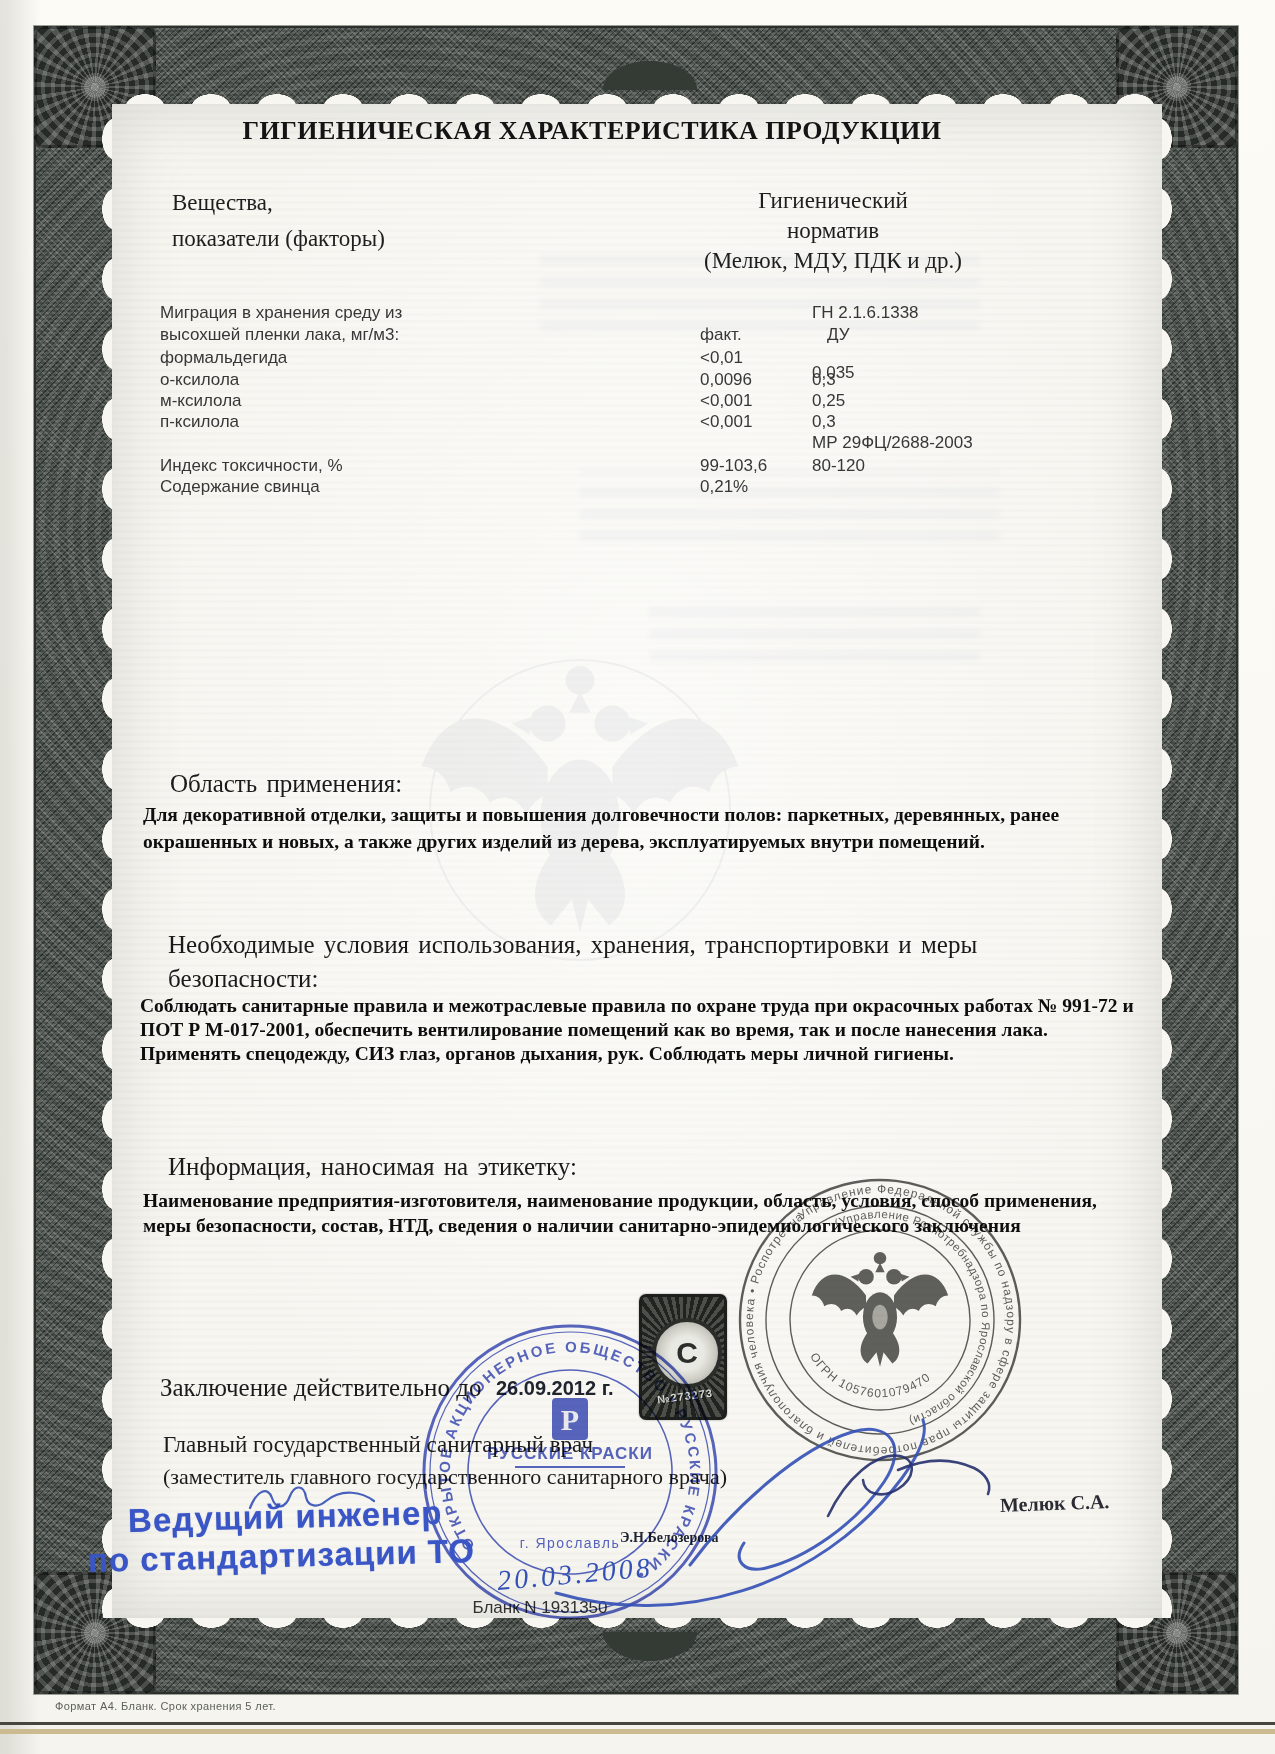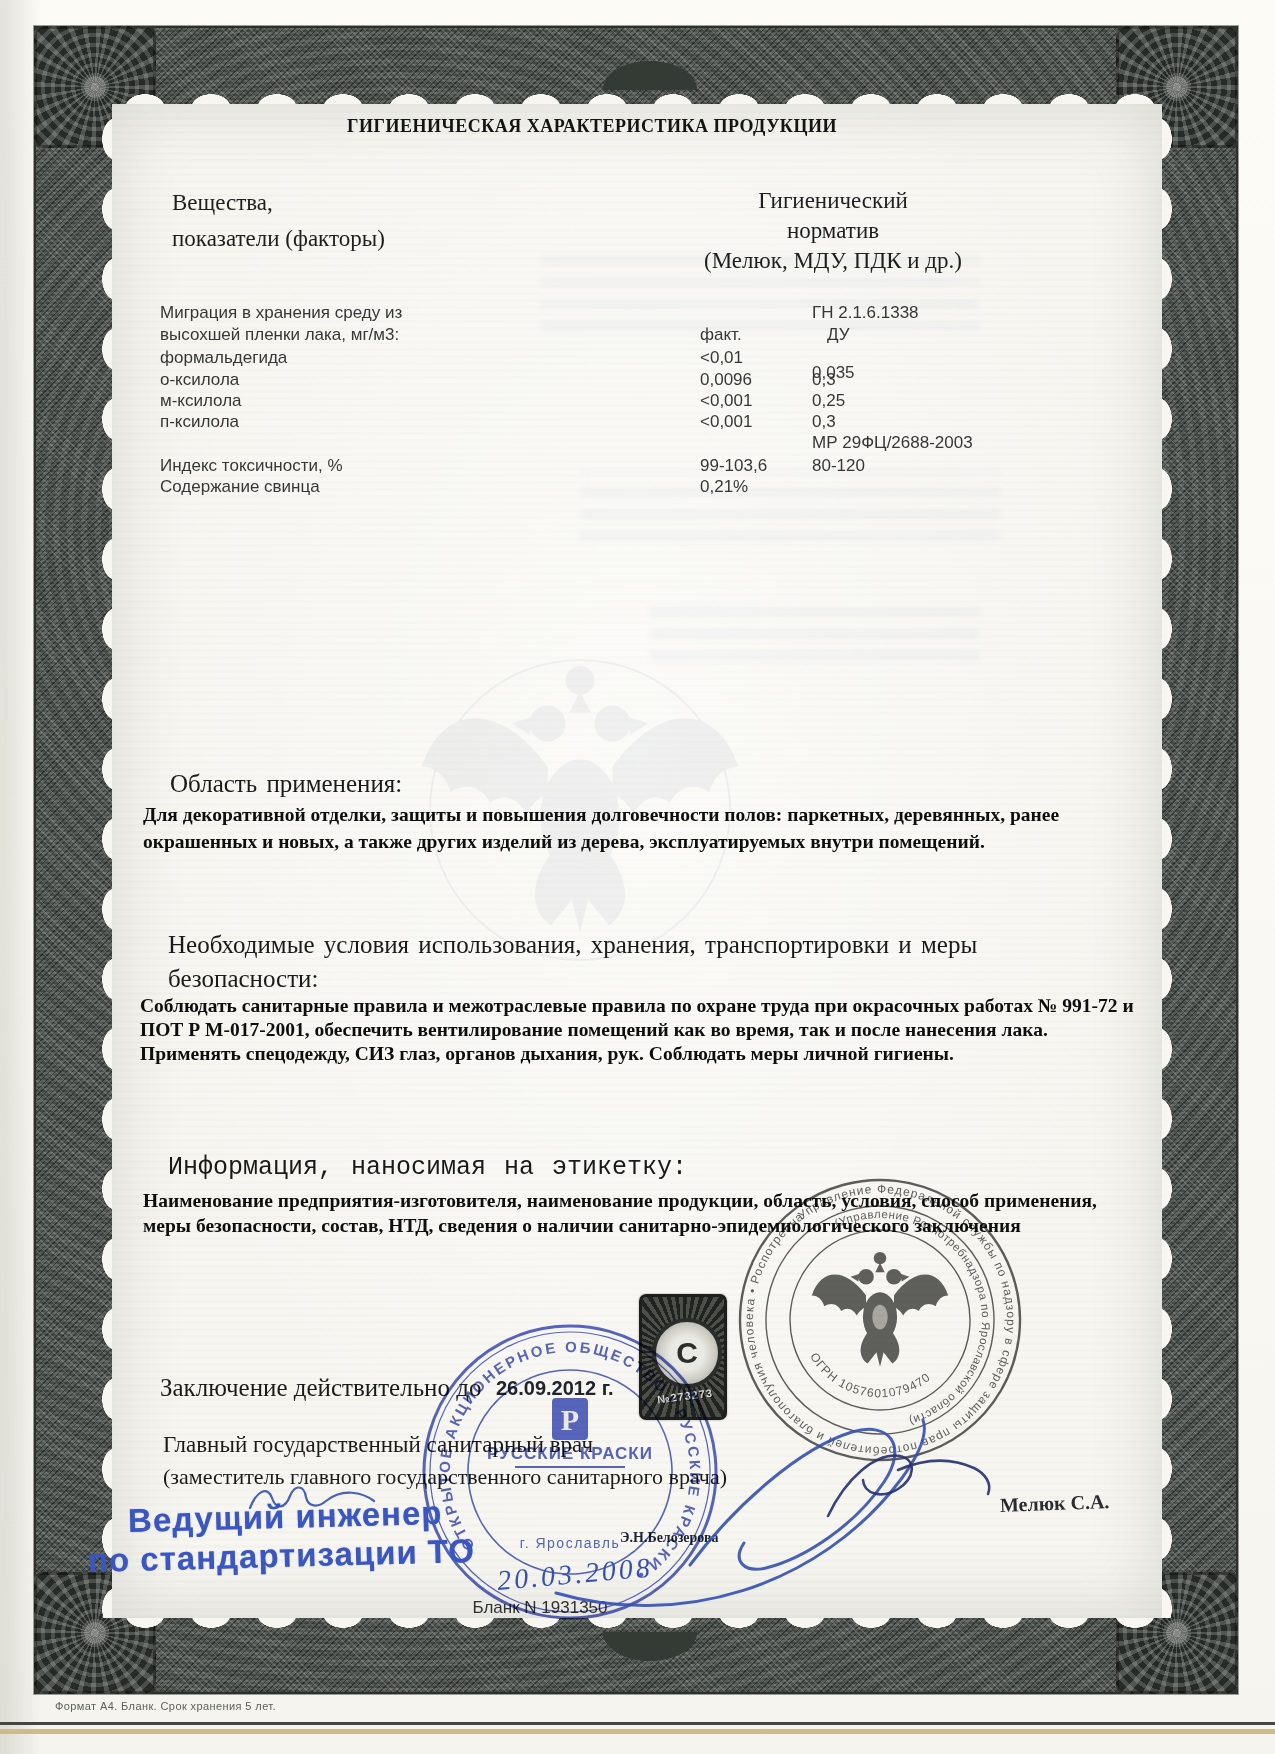--- a/index.html
+++ b/index.html
@@ -44,21 +44,21 @@
   .sc-left{left:92px;top:104px;width:20px;height:1514px;
     background-image:radial-gradient(ellipse 22px 34px at 118% 50%, #f7f6f1 60%, rgba(0,0,0,0) 62%);
     background-size:20px 70px;background-repeat:repeat-y;}
   .sc-right{left:1162px;top:104px;width:20px;height:1514px;
     background-image:radial-gradient(ellipse 22px 34px at -18% 50%, #f7f6f1 60%, rgba(0,0,0,0) 62%);
     background-size:20px 70px;background-repeat:repeat-y;}
   
   .txt{z-index:6;color:#1b1b1b;white-space:nowrap;}
   .serif{font-family:"Liberation Serif", serif;}
   .sans{font-family:"Liberation Sans", sans-serif;}
-  .title{left:112px;top:116px;width:960px;text-align:center;font-size:18px;font-weight:700;letter-spacing:.5px;color:#141414;}
+  .title{left:112px;top:116px;width:960px;text-align:center;font-size:26px;font-weight:700;letter-spacing:.5px;color:#141414;}
   .hdr{font-size:23px;color:#1e1e1e;}
   .cell{font-size:17px;color:#373737;}
   .sec-h{font-size:25px;color:#1a1a1a;word-spacing:3px;white-space:normal;}
   .sec-b{font-weight:700;font-size:19.5px;color:#0e0e0e;white-space:normal;}
   .ghost{z-index:5;background:repeating-linear-gradient(0deg, rgba(90,110,160,.18) 0 8px, transparent 8px 22px);filter:blur(3px);opacity:.3;}
   .watermark{z-index:5;opacity:.07;color:#5d6b85;}
   .stamp{z-index:7;mix-blend-mode:multiply;}
   .sig-layer{z-index:8;pointer-events:none;}
   
   .holo{left:639px;top:1294px;width:88px;height:126px;z-index:7;border-radius:7px;
@@ -155,21 +155,21 @@
 
   <div class="abs txt sans cell" style="left:160px;top:477px;">Содержание свинца</div>
   <div class="abs txt sans cell" style="left:700px;top:477px;">0,21%</div>
 
   <div class="abs txt serif sec-h" style="left:170px;top:770px;">Область применения:</div>
   <div class="abs txt serif sec-b" style="left:143px;top:801px;width:1006px;line-height:27px;">Для декоративной отделки, защиты и повышения долговечности полов: паркетных, деревянных, ранее окрашенных и новых, а также других изделий из дерева, эксплуатируемых внутри помещений.</div>
 
   <div class="abs txt serif sec-h" style="left:168px;top:928px;width:880px;line-height:34px;">Необходимые условия использования,  хранения,  транспортировки и меры безопасности:</div>
   <div class="abs txt serif sec-b" style="left:140px;top:994px;width:1012px;line-height:24px;">Соблюдать санитарные правила и межотраслевые правила по охране труда при окрасочных работах № 991-72 и ПОТ Р М-017-2001, обеспечить вентилирование помещений как во время, так и после нанесения лака. Применять спецодежду, СИЗ глаз, органов дыхания, рук. Соблюдать меры личной гигиены.</div>
 
-  <div class="abs txt serif sec-h" style="left:168px;top:1153px;font-family:Liberation Mono, monospace;">Информация,  наносимая на этикетку:</div>
+  <div class="abs txt serif sec-h" style="left:168px;top:1153px;">Информация,  наносимая на этикетку:</div>
   <div class="abs txt serif sec-b" style="left:143px;top:1188px;width:1000px;line-height:25px;">Наименование предприятия-изготовителя, наименование продукции, область, условия, способ применения, меры безопасности, состав, НТД, сведения о наличии санитарно-эпидемиологического заключения</div>
 
   <div class="abs txt serif" style="left:160px;top:1374px;font-size:25px;">Заключение действительно до</div>
   <div class="abs txt sans" style="left:496px;top:1377px;font-size:20px;font-weight:700;color:#20242c;">26.09.2012 г.</div>
 
   <div class="abs txt serif" style="left:163px;top:1432px;font-size:23px;">Главный государственный санитарный врач</div>
   <div class="abs txt serif" style="left:163px;top:1464px;font-size:22px;">(заместитель главного государственного санитарного врача)</div>
   <div class="abs txt serif" style="left:620px;top:1530px;font-size:14px;font-weight:700;color:#1d2330;">Э.Н.Белозерова</div>
   <div class="abs txt serif" style="left:1000px;top:1492px;font-size:20px;font-weight:700;color:#2b2b33;transform:rotate(-2deg);z-index:8;">Мелюк С.А.</div>
 

